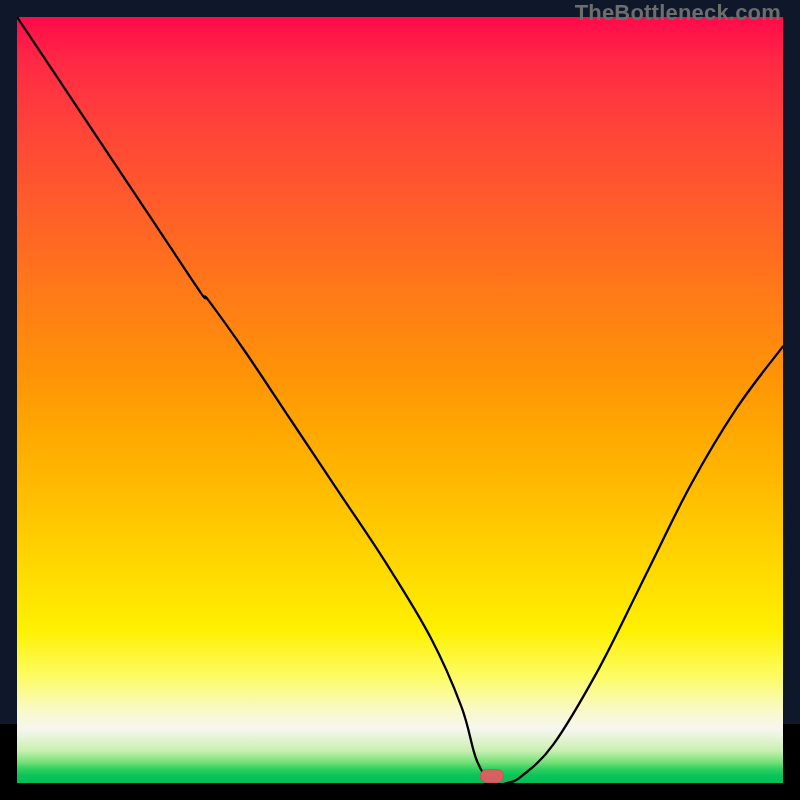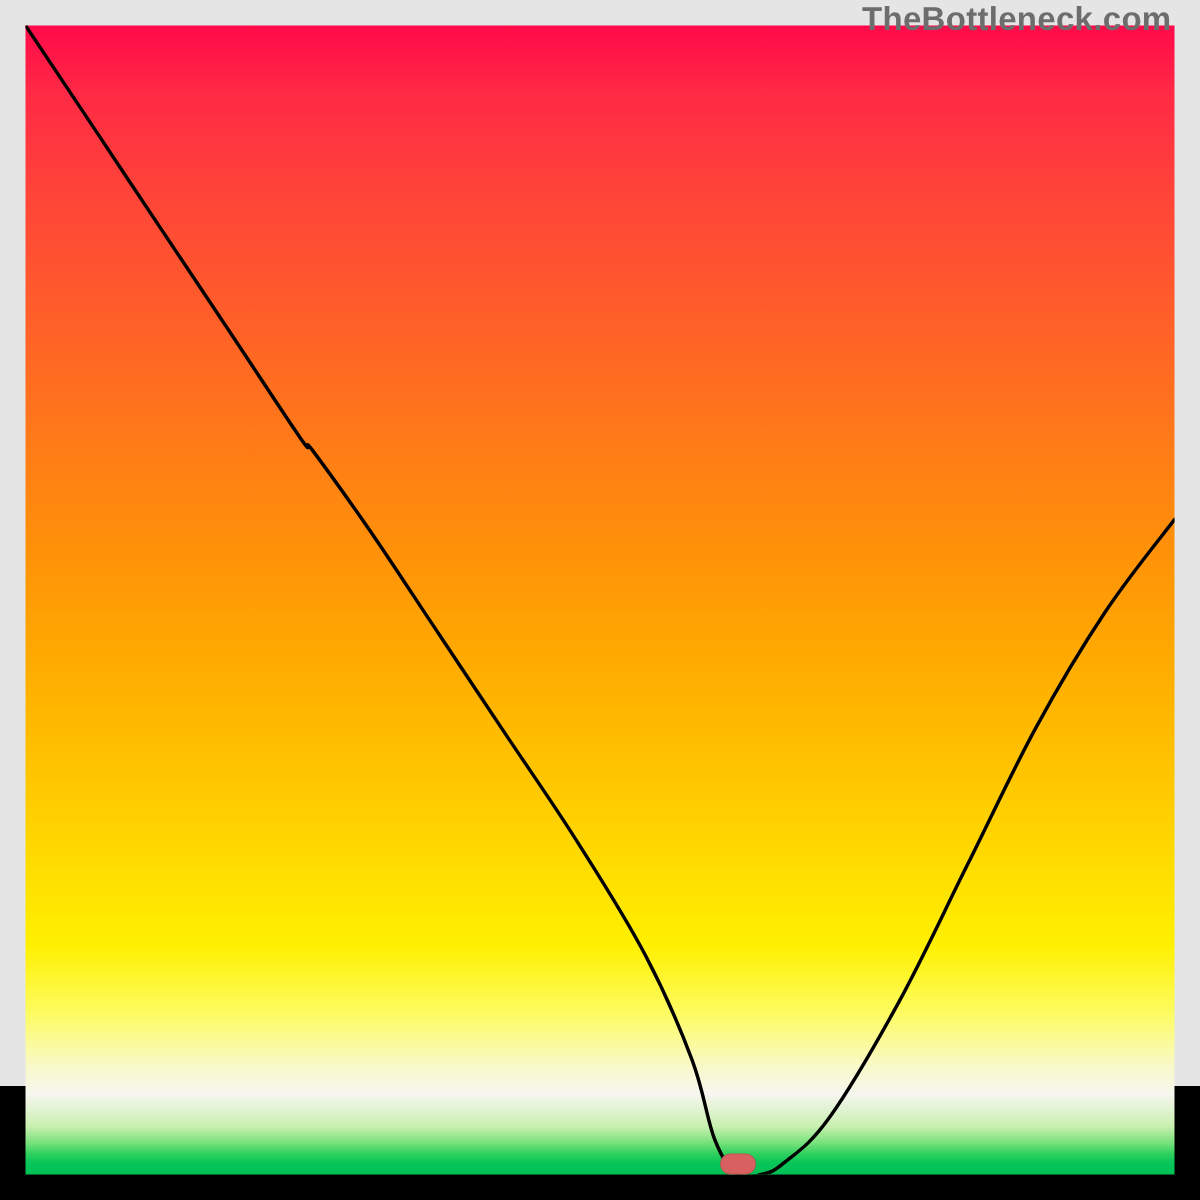--- a/index.html
+++ b/index.html
@@ -8,21 +8,21 @@
     width: 800px;
     height: 800px;
     background: #000;
     overflow: hidden;
     font-family: Arial, Helvetica, sans-serif;
   }
   .frame {
     position: relative;
     width: 800px;
     height: 724px;
-    background: #e5e5e5;
+    background: #0f172a;
   }
   .plot-area {
     position: absolute;
     left: 17px;
     top: 17px;
     width: 766px;
     height: 766px;
     
     background: linear-gradient(
       to bottom,

